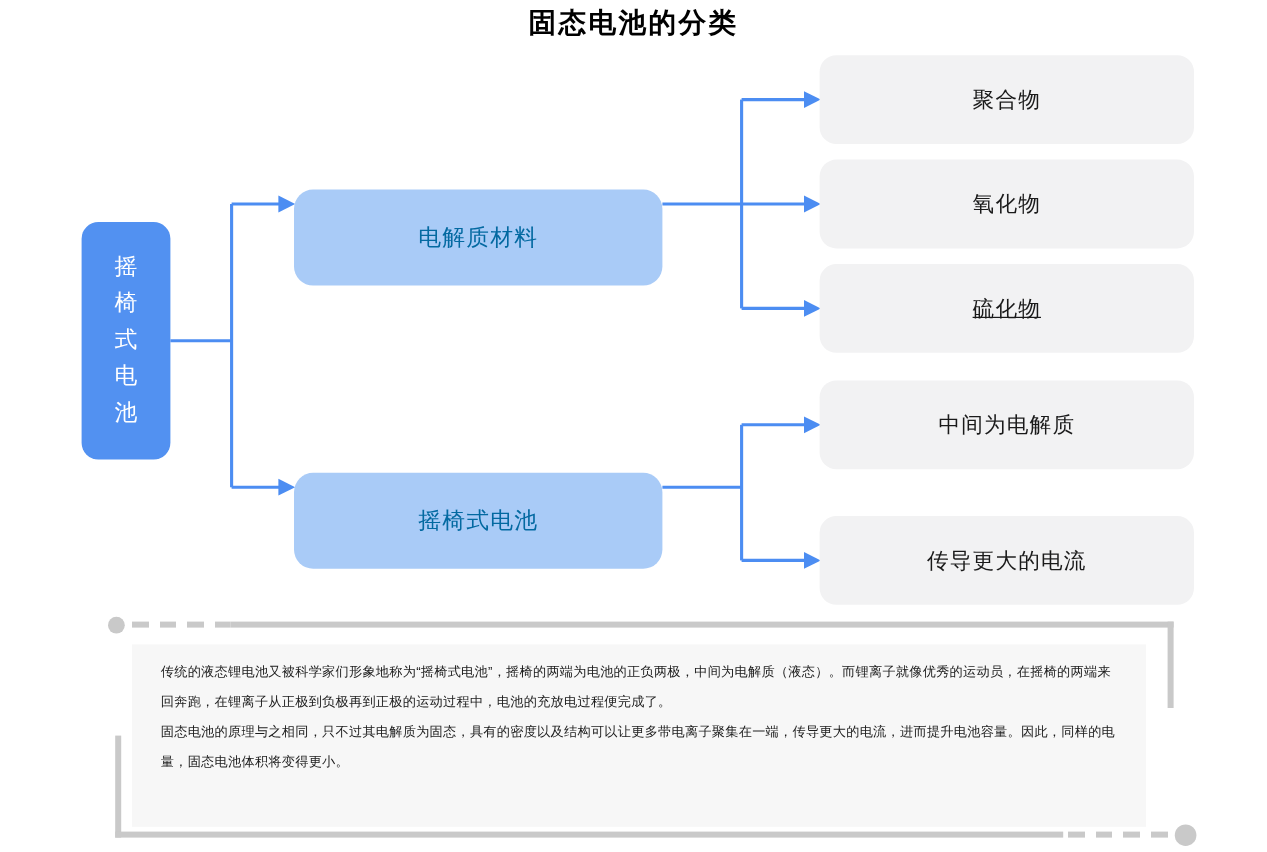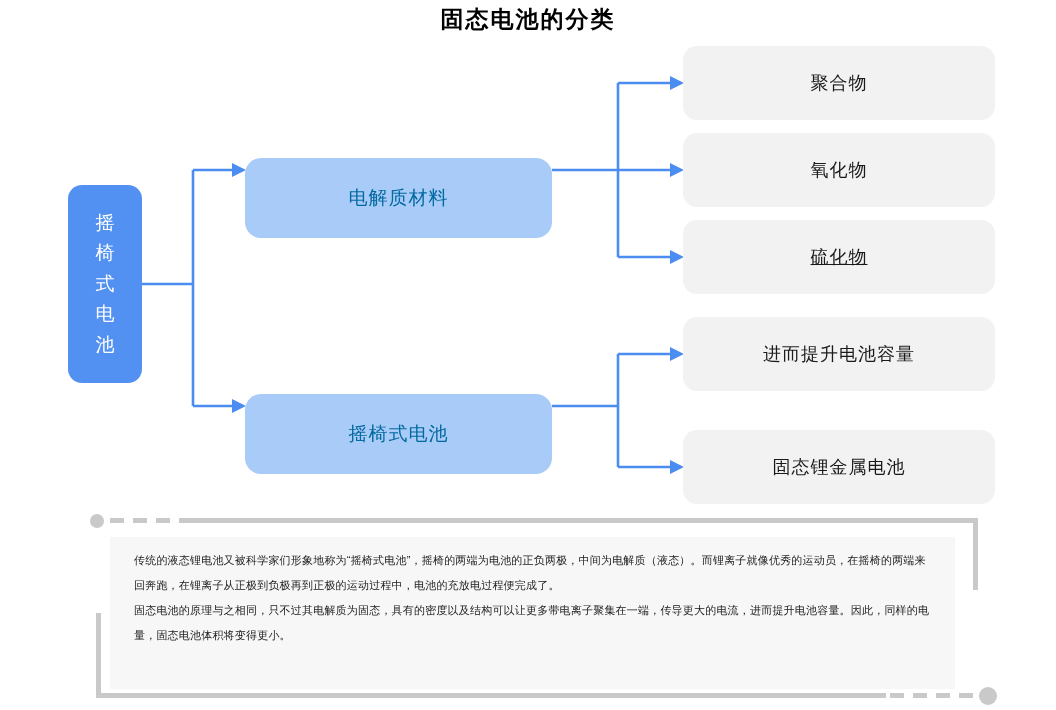--- a/index.html
+++ b/index.html
@@ -107,24 +107,24 @@
   <div class="node leaf-node leaf-1">
     <span>聚合物</span>
   </div>
   <div class="node leaf-node leaf-2">
     <span>氧化物</span>
   </div>
   <div class="node leaf-node leaf-3">
     <span>硫化物</span>
   </div>
   <div class="node leaf-node leaf-4">
-    <span>进而提升电池容量</span>
+    <span>中间为电解质</span>
   </div>
   <div class="node leaf-node leaf-5">
-    <span>固态锂金属电池</span>
+    <span>传导更大的电流</span>
   </div>
 
   <div class="deco deco-circle deco-top-circle"></div>
   <div class="deco deco-top-dashes"></div>
   <div class="deco deco-top-line"></div>
   <div class="deco deco-right-v"></div>
   <div class="deco deco-left-v"></div>
   <div class="deco deco-bottom-line"></div>
   <div class="deco deco-bottom-dashes"></div>
   <div class="deco deco-circle deco-bottom-circle"></div>

